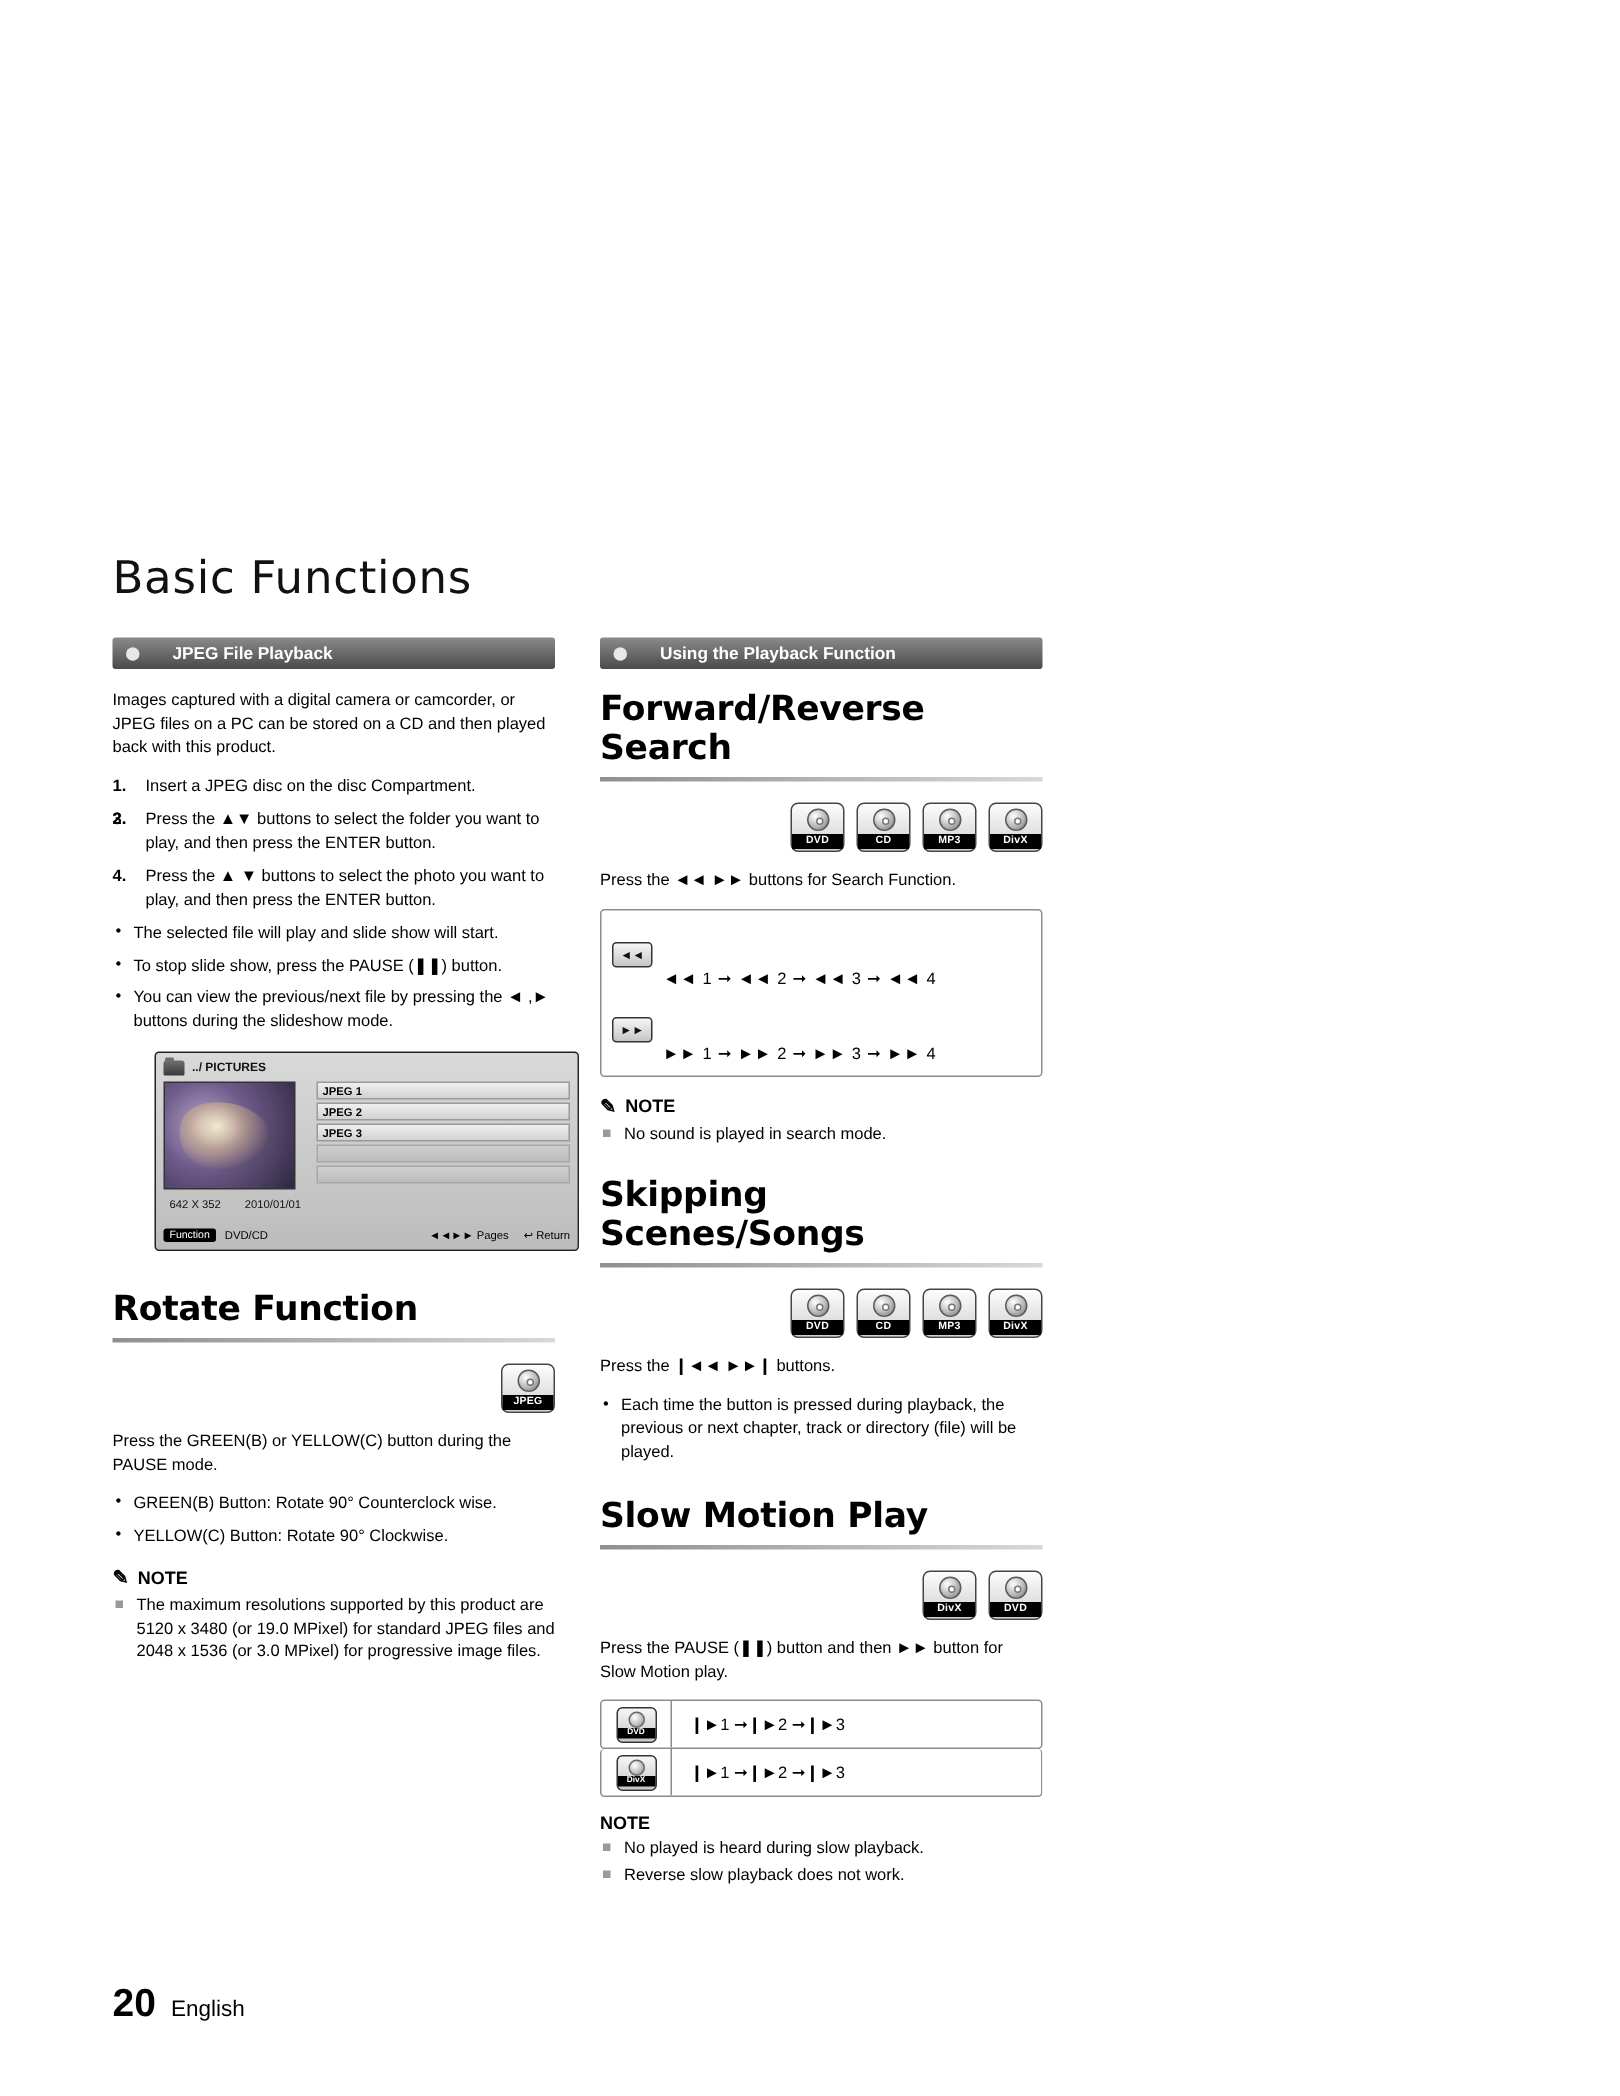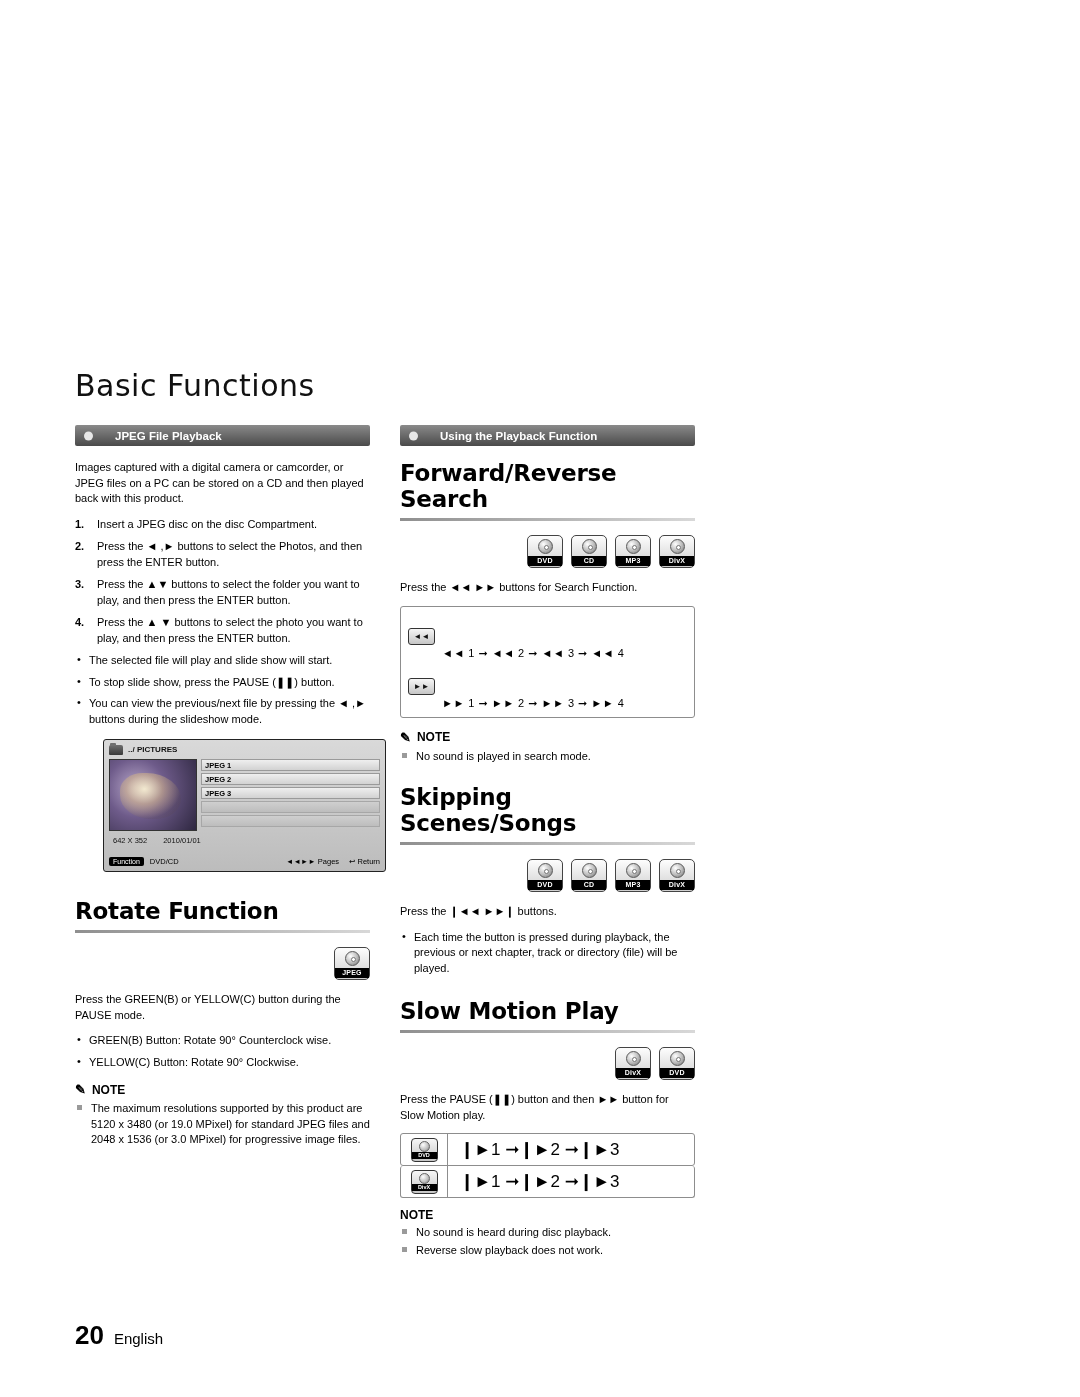--- a/index.html
+++ b/index.html
@@ -239,21 +239,21 @@
     border-radius:2px 2px 1px 1px;
     position:relative;
   }
   .folder-ico:before{
     content:"";
     position:absolute; left:1px; top:-2.5px;
     width:6px; height:3px;
     background:#6f6f6f;
     border-radius:1px 1px 0 0;
   }
-  .screen-body { display:flex; gap:4px; }
+  .screen-body { display:flex; gap:14px; }
   .thumb {
     width:86px; height:70px;
     border:1.5px solid #333;
     background:
       radial-gradient(circle at 30% 40%, #b7a7c9 0%, #6e5b8a 40%, #2e2740 100%),
       linear-gradient(to bottom,#5a6b4a,#2b3322);
     position:relative;
     overflow:hidden;
   }
   .thumb:after{
@@ -306,21 +306,21 @@
     margin-bottom:0;
     height:31px;
   }
   .slow-box + .slow-box { border-top:none; }
   .slow-left {
     width:46px;
     display:flex; align-items:center; justify-content:center;
     border-right:1px solid #8d8d8d;
     height:100%;
   }
-  .slow-right { padding-left:12px; font-size:17px;text-align:right; }
+  .slow-right { padding-left:12px; font-size:11px;text-align:right; }
 
   
   .badge-jpeg { margin-left:auto; }
 
   
   .footer {
     position:absolute;
     left:75px;
     top:1320px;
     display:flex;
@@ -351,21 +351,20 @@
 
         <p class="body-p">Images captured with a digital camera or camcorder, or JPEG files on a PC can be stored on a CD and then played back with this product.</p>
 
         <ul class="ol">
           <li>
             <span class="num">1.</span>
             <span>Insert a JPEG disc on the disc Compartment.</span>
           </li>
           <li>
             <span class="num">2.</span>
-            <span>Press the ◄ ,► buttons to select the Photos, and then press the ENTER button.</span>
           </li>
           <li>
             <span class="num">3.</span>
             <span>Press the ▲▼ buttons to select the folder you want to play, and then press the ENTER button.</span>
           </li>
           <li>
             <span class="num">4.</span>
             <span>Press the ▲ ▼ buttons to select the photo you want to play, and then press the ENTER button.</span>
           </li>
         </ul>
@@ -569,21 +568,21 @@
                 <span class="lbl-sm">DivX</span>
               </span>
             </span>
             <span class="slow-right">❙►1 ➞❙►2 ➞❙►3</span>
           </div>
         </div>
 
         <div class="note-title-plain">NOTE</div>
         <div class="note-item">
           <span class="sq"></span>
-          <span>No sound is heard during disc playback.</span>
+          <span>No played is heard during slow playback.</span>
         </div>
         <div class="note-item">
           <span class="sq"></span>
           <span>Reverse slow playback does not work.</span>
         </div>
 
       </div>
 
     </div>
   </div>

